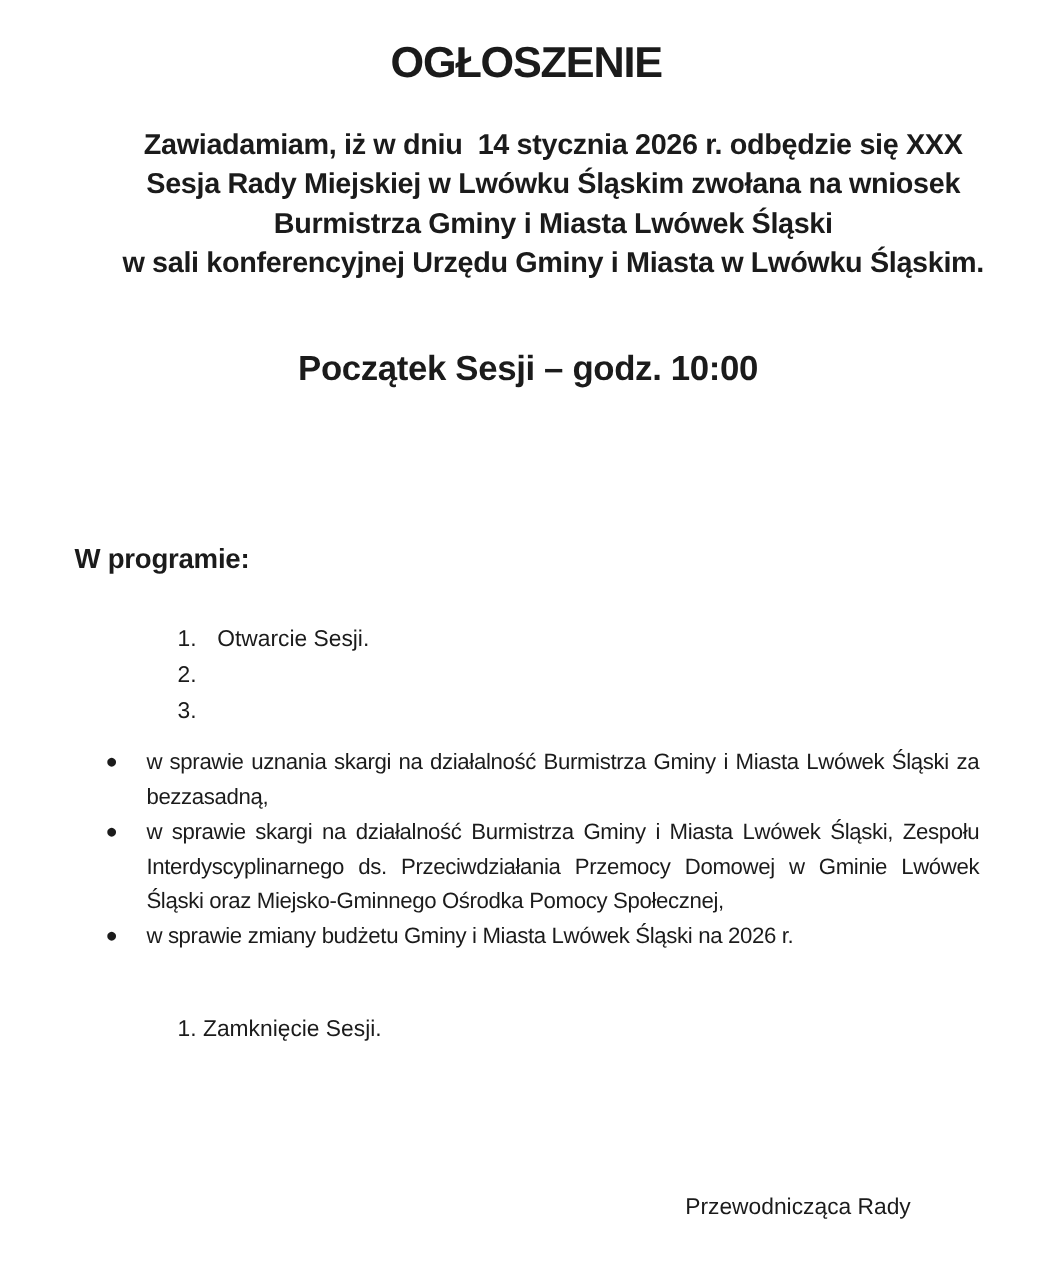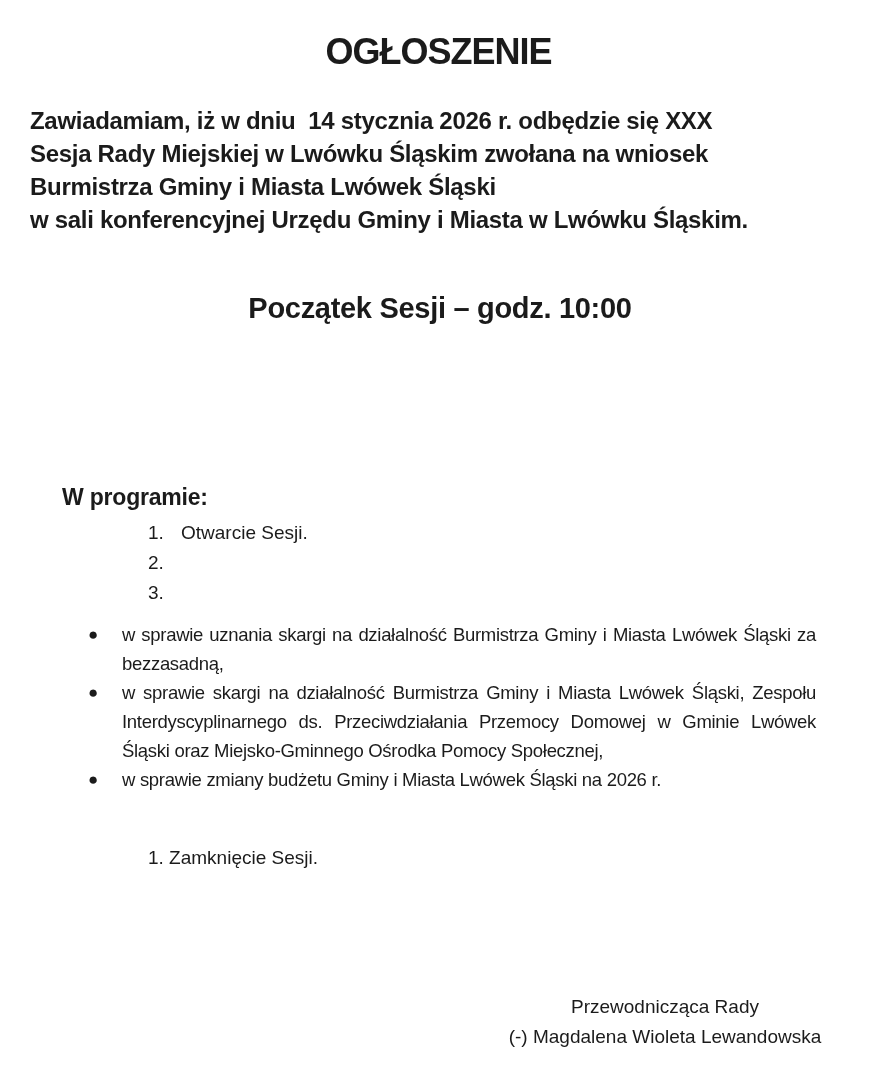--- a/index.html
+++ b/index.html
@@ -24,23 +24,23 @@
     width: 100%;
     text-align: center;
     font-size: 36px;
     font-weight: bold;
     letter-spacing: -1px;
     line-height: 44px;
   }
   .intro {
     position: absolute;
     top: 104px;
-    left: 30px;
+    left: 46px;
     width: 830px;
-    text-align: left;
+    text-align: center;
     font-size: 24px;
     font-weight: bold;
     letter-spacing: -0.3px;
     line-height: 33px;
   }
   .intro-line { white-space: pre-wrap; }
   .session-time {
     position: absolute;
     top: 292px;
     left: 0;
@@ -50,21 +50,20 @@
     font-weight: bold;
     letter-spacing: -0.3px;
   }
   .program-heading {
     position: absolute;
     top: 452px;
     left: 62px;
     font-size: 23px;
     font-weight: bold;
     letter-spacing: -0.2px;
-    margin-top: 32px;
   }
   .numbered-list {
     position: absolute;
     top: 518px;
     left: 148px;
     font-size: 19px;
     line-height: 30px;
   }
   .num-item { display: flex; }
   .num-marker {
@@ -150,16 +149,15 @@
     <div class="bullet-item">
       <span class="bullet-marker">●</span>
       <div class="bullet-text">w sprawie zmiany budżetu Gminy i Miasta Lwówek Śląski na 2026 r.</div>
     </div>
   </div>
 
   <div class="closing">1. Zamknięcie Sesji.</div>
 
   <div class="signature">
     <div>Przewodnicząca Rady</div>
-    <div>(-) Magdalena Wioleta Lewandowska</div>
   </div>
 
 </div>
 
 </body></html>

